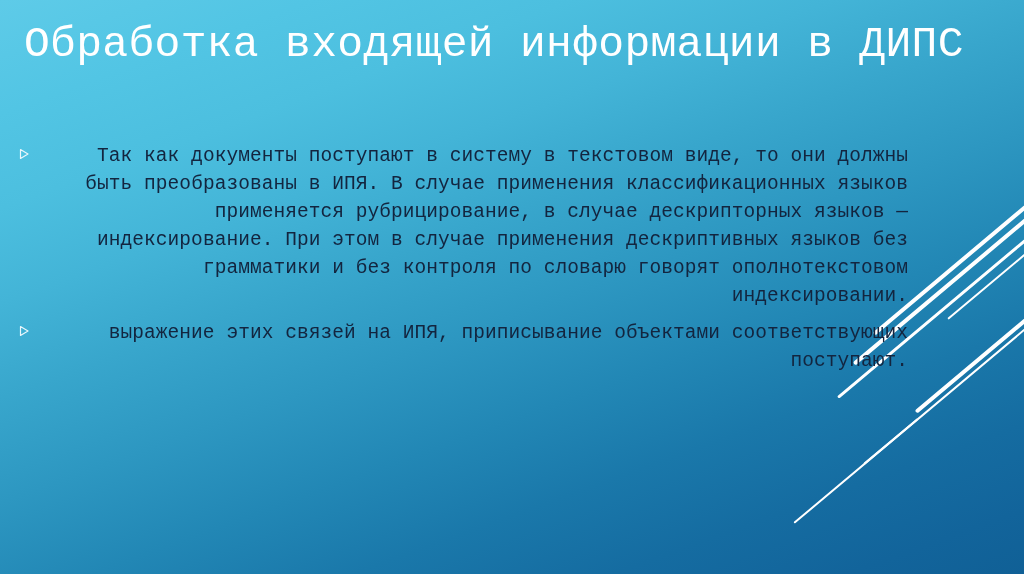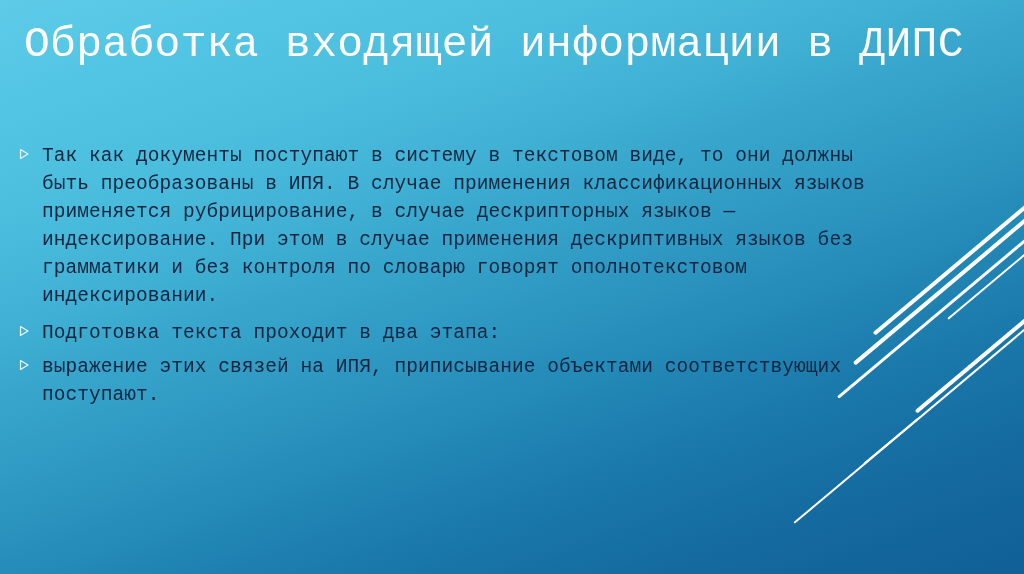--- a/index.html
+++ b/index.html
@@ -63,20 +63,21 @@
     position: absolute;
     left: 18px;
     top: 142px;
     width: 890px;
   }
 
   .bullet-row {
     display: flex;
     align-items: flex-start;
     margin-bottom: 9px;
+    text-align: right;
   }
   .bullet-row.tight { margin-bottom: 6px; }
 
   .bullet-mark {
     flex: 0 0 24px;
     width: 24px;
     padding-top: 6px;
     line-height: 1;
     font-size: 13px;
     color: #e9f6fb;
@@ -114,28 +115,20 @@
 
     <div class="bullet-row">
       <div class="bullet-mark">
         <svg width="12" height="12" viewBox="0 0 12 12" aria-hidden="true">
           <polygon points="2.5,1.6 10,6 2.5,10.4" fill="none" stroke="#eaf7fc" stroke-width="1.2" stroke-linejoin="round"></polygon>
         </svg>
       </div>
       <div class="bullet-text">Так как документы поступают в систему в текстовом виде, то они должны быть преобразованы в ИПЯ. В случае применения классификационных языков применяется рубрицирование, в случае дескрипторных языков — индексирование. При этом в случае применения дескриптивных языков без грамматики и без контроля по словарю говорят ополнотекстовом индексировании.</div>
     </div>
 
-    <div class="bullet-row tight">
-      <div class="bullet-mark">
-        <svg width="12" height="12" viewBox="0 0 12 12" aria-hidden="true">
-          <polygon points="2.5,1.6 10,6 2.5,10.4" fill="none" stroke="#eaf7fc" stroke-width="1.2" stroke-linejoin="round"></polygon>
-        </svg>
-      </div>
-      <div class="bullet-text">Подготовка текста проходит в два этапа:</div>
-    </div>
 
 
     <div class="bullet-row">
       <div class="bullet-mark">
         <svg width="12" height="12" viewBox="0 0 12 12" aria-hidden="true">
           <polygon points="2.5,1.6 10,6 2.5,10.4" fill="none" stroke="#eaf7fc" stroke-width="1.2" stroke-linejoin="round"></polygon>
         </svg>
       </div>
       <div class="bullet-text">выражение этих связей на ИПЯ, приписывание объектами соответствующих поступают.</div>
     </div>

